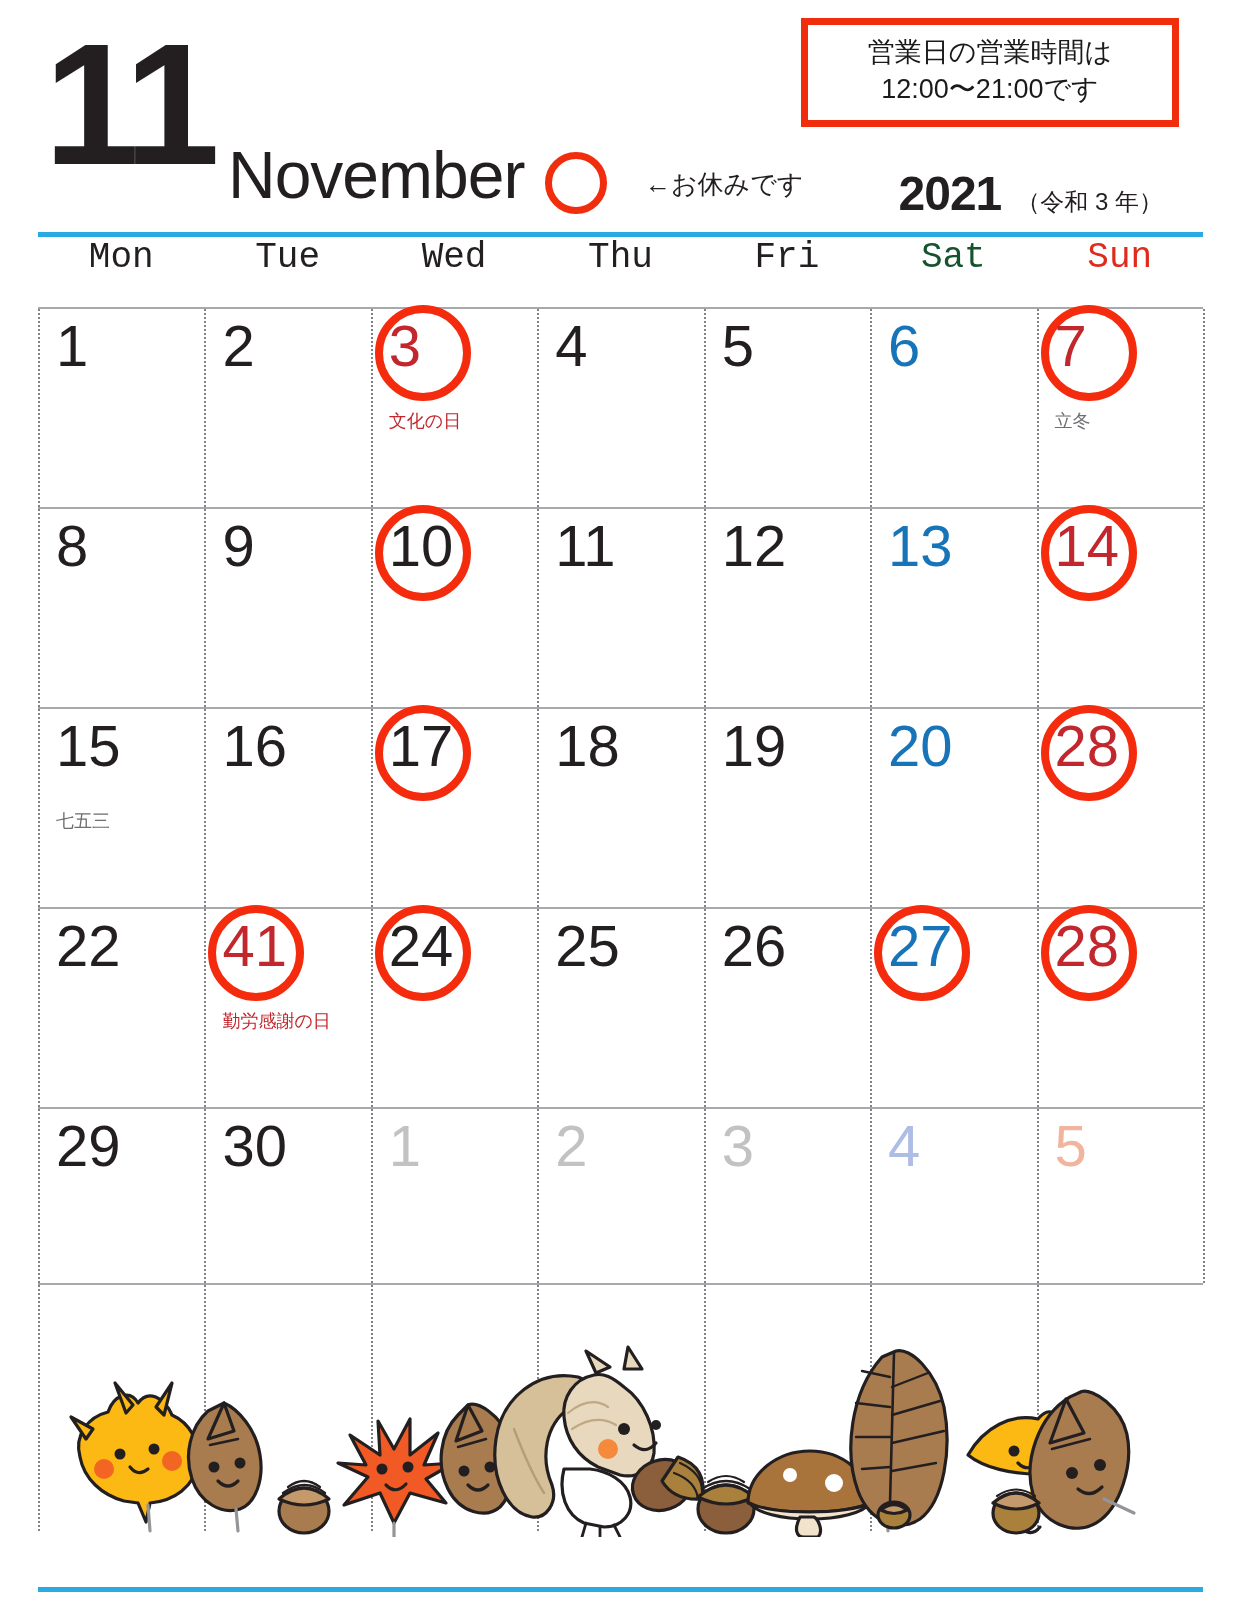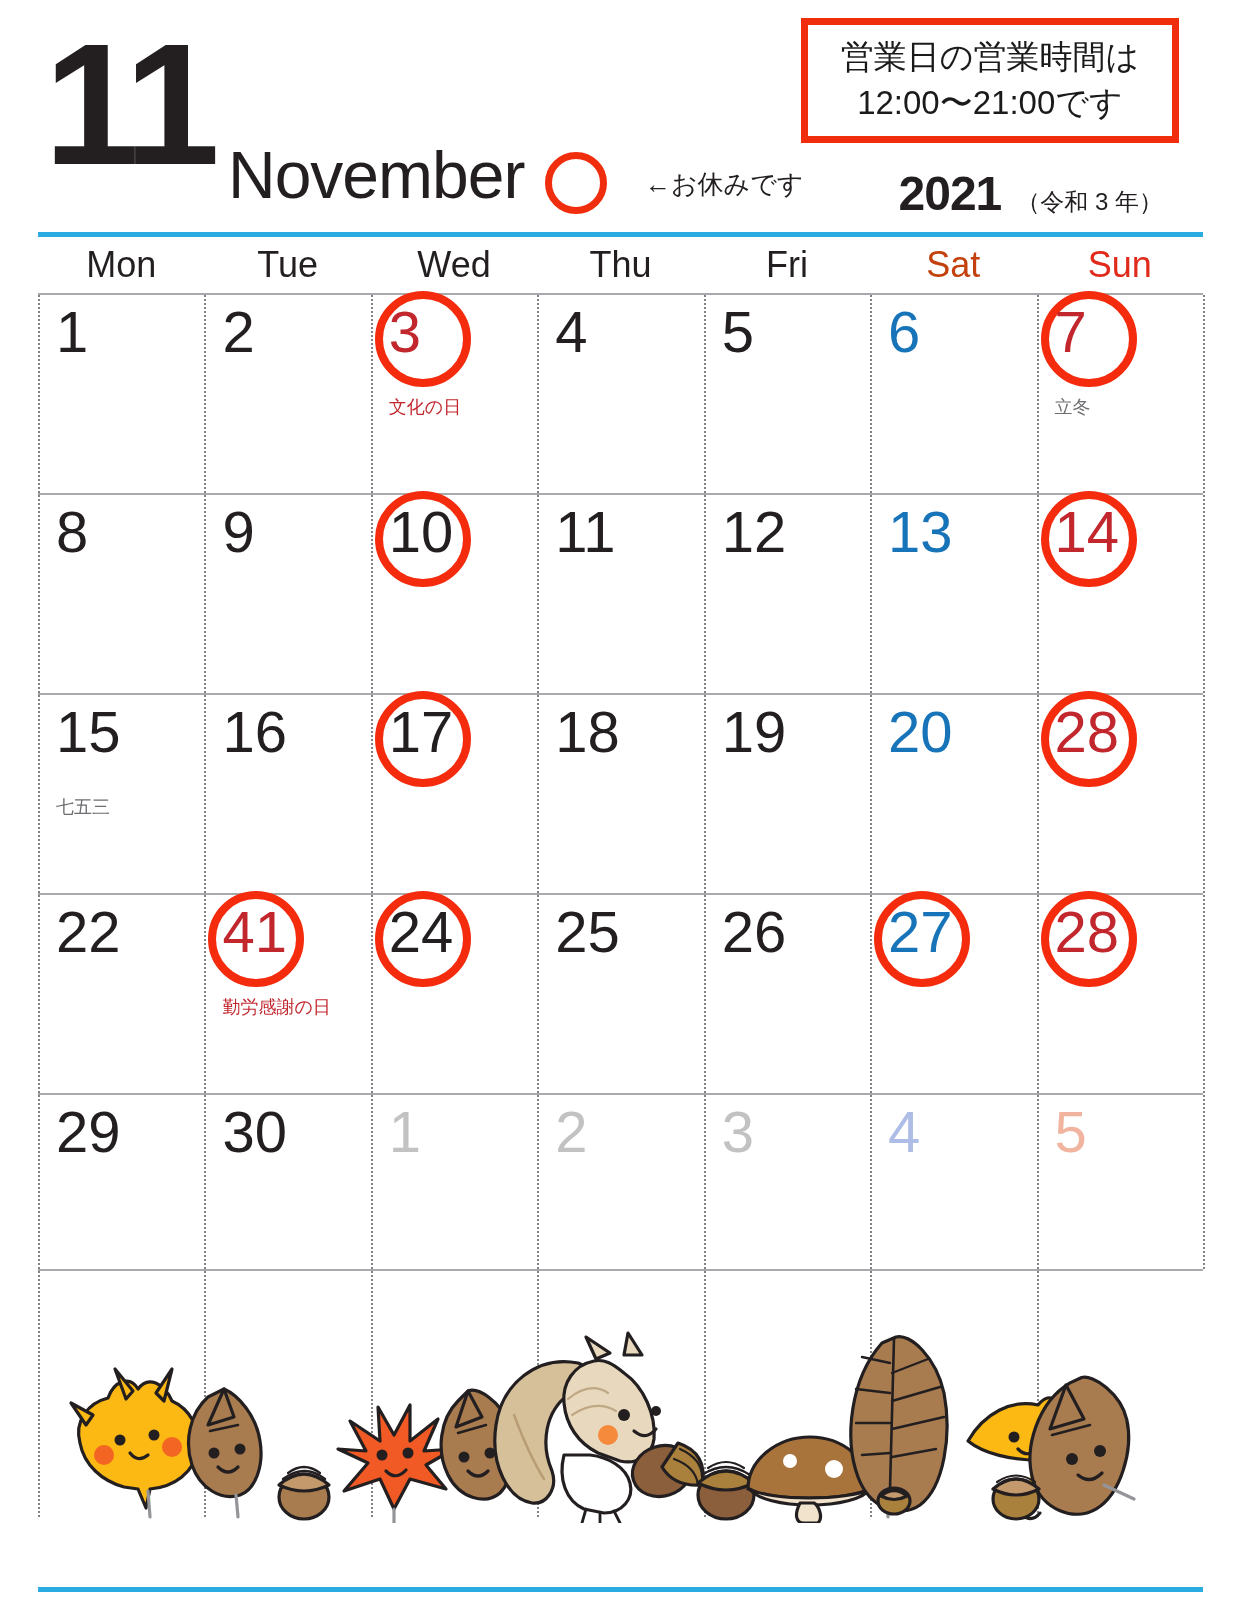--- a/index.html
+++ b/index.html
@@ -77,48 +77,48 @@
     position: absolute;
     right: 62px;
     top: 18px;
     width: 378px;
     border: 7px solid #f02d0c;
     background: #ffffff;
     padding: 9px 0 11px 0;
     text-align: center;
   }
   .notice div {
-    font-size: 33px;
+    font-size: 27px;
     line-height: 1.38;
     color: #1a1a1a;
   }
 
   .rule-cyan {
     height: 5px;
     background: #29abe2;
     margin: 0 38px;
   }
 
   
   .cal {
     position: relative;
     margin: 0 38px;
   }
   .dow-row {
     display: flex;
-    height: 56px;
-    align-items: center;
+    height: 70px;
+    font-family: Liberation Mono, monospace;
   }
   .dow {
     flex: 1;
     text-align: center;
     font-size: 36px;
     color: #231f20;
   }
-  .dow.sat { color: #c2410c; }
+  .dow.sat { color: #14532d; }
   .dow.sun { color: #e02b1b; }
 
   .week {
     display: flex;
     position: relative;
     border-top: 2px solid #a7a9ac;
     height: 200px;
   }
   .week.last { height: 176px; }
   .week.art-row { height: 248px; border-top: 2px solid #a7a9ac; }

